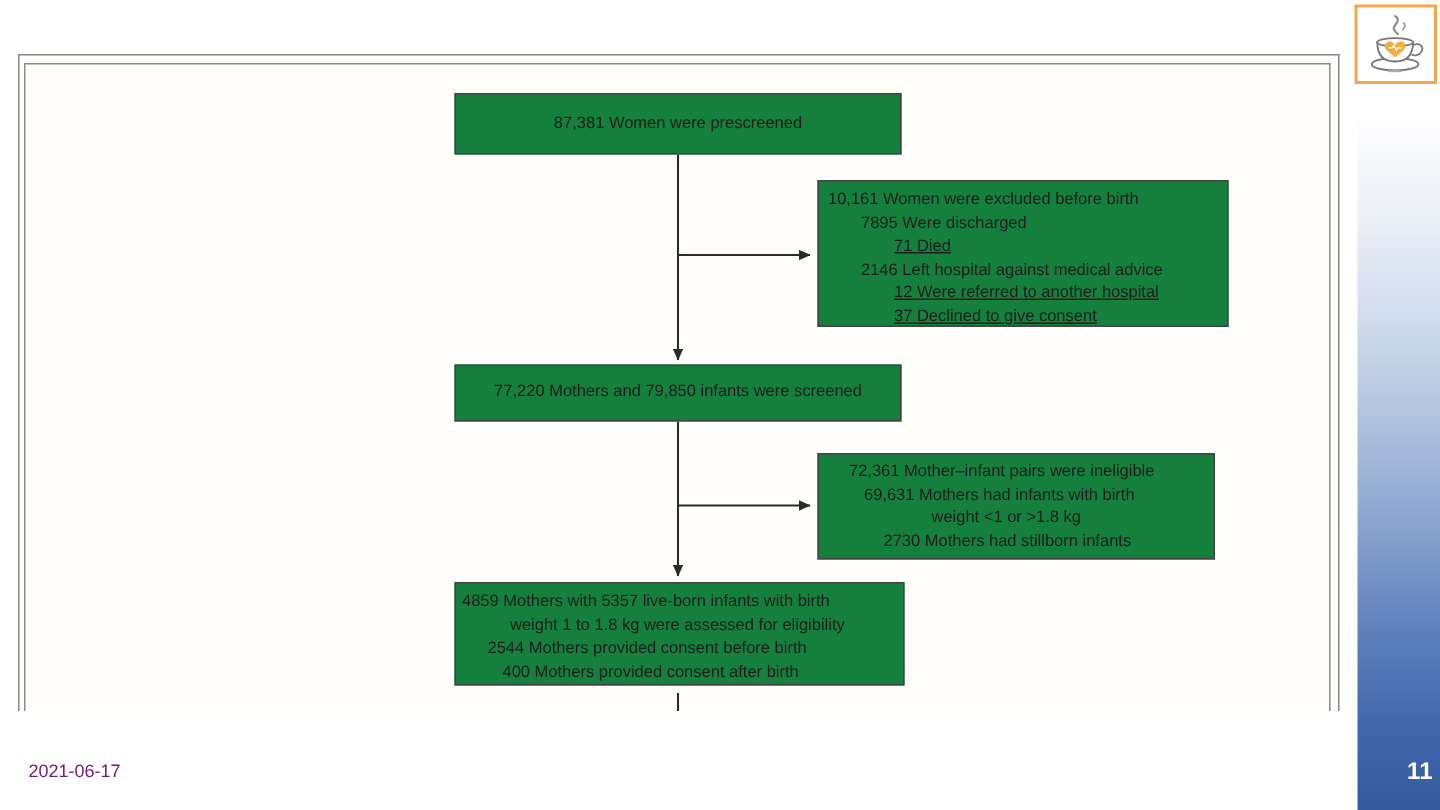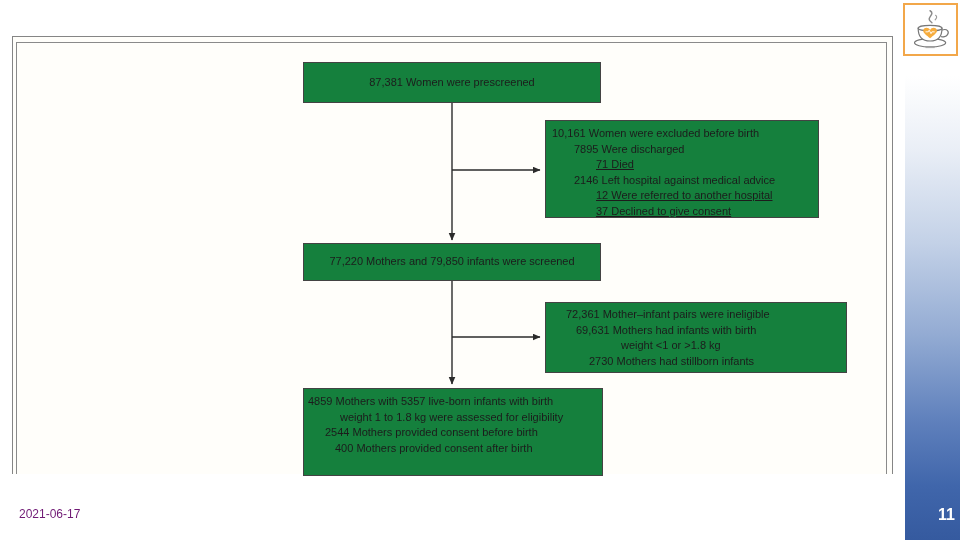--- a/index.html
+++ b/index.html
@@ -23,22 +23,22 @@
   
   .fbox{
     position:absolute;box-sizing:border-box;
     border:1.5px solid #434343;background:#15803d;
     font-size:11px;line-height:15.5px;color:#1c1c1c;
   }
   .fbox.center{display:flex;align-items:center;justify-content:center;text-align:center;}
   #box-prescreened{left:303px;top:62px;width:298px;height:41px;}
   #box-excluded  {left:545px;top:120px;width:274px;height:98px;padding-top:5px;}
   #box-screened  {left:303px;top:243px;width:298px;height:38px;align-items:center;}
-  #box-ineligible{left:545px;top:302px;width:302px;height:71px;padding-top:4px;}
-  #box-assessed  {left:303px;top:388px;width:300px;height:88px;padding-top:5px;}
+  #box-ineligible{left:545px;top:302px;width:265px;height:71px;padding-top:4px;}
+  #box-assessed  {left:303px;top:388px;width:300px;height:69px;padding-top:5px;}
 
   .ln{white-space:nowrap;}
   #box-excluded .i0{padding-left:6px;}
   #box-excluded .i1{padding-left:28px;}
   #box-excluded .i2{padding-left:50px;text-decoration:underline;}
   #box-ineligible .j0{padding-left:20px;}
   #box-ineligible .j1{padding-left:30px;}
   #box-ineligible .j2{padding-left:75px;}
   #box-ineligible .j3{padding-left:43px;}
   #box-assessed .k0{padding-left:4px;}

